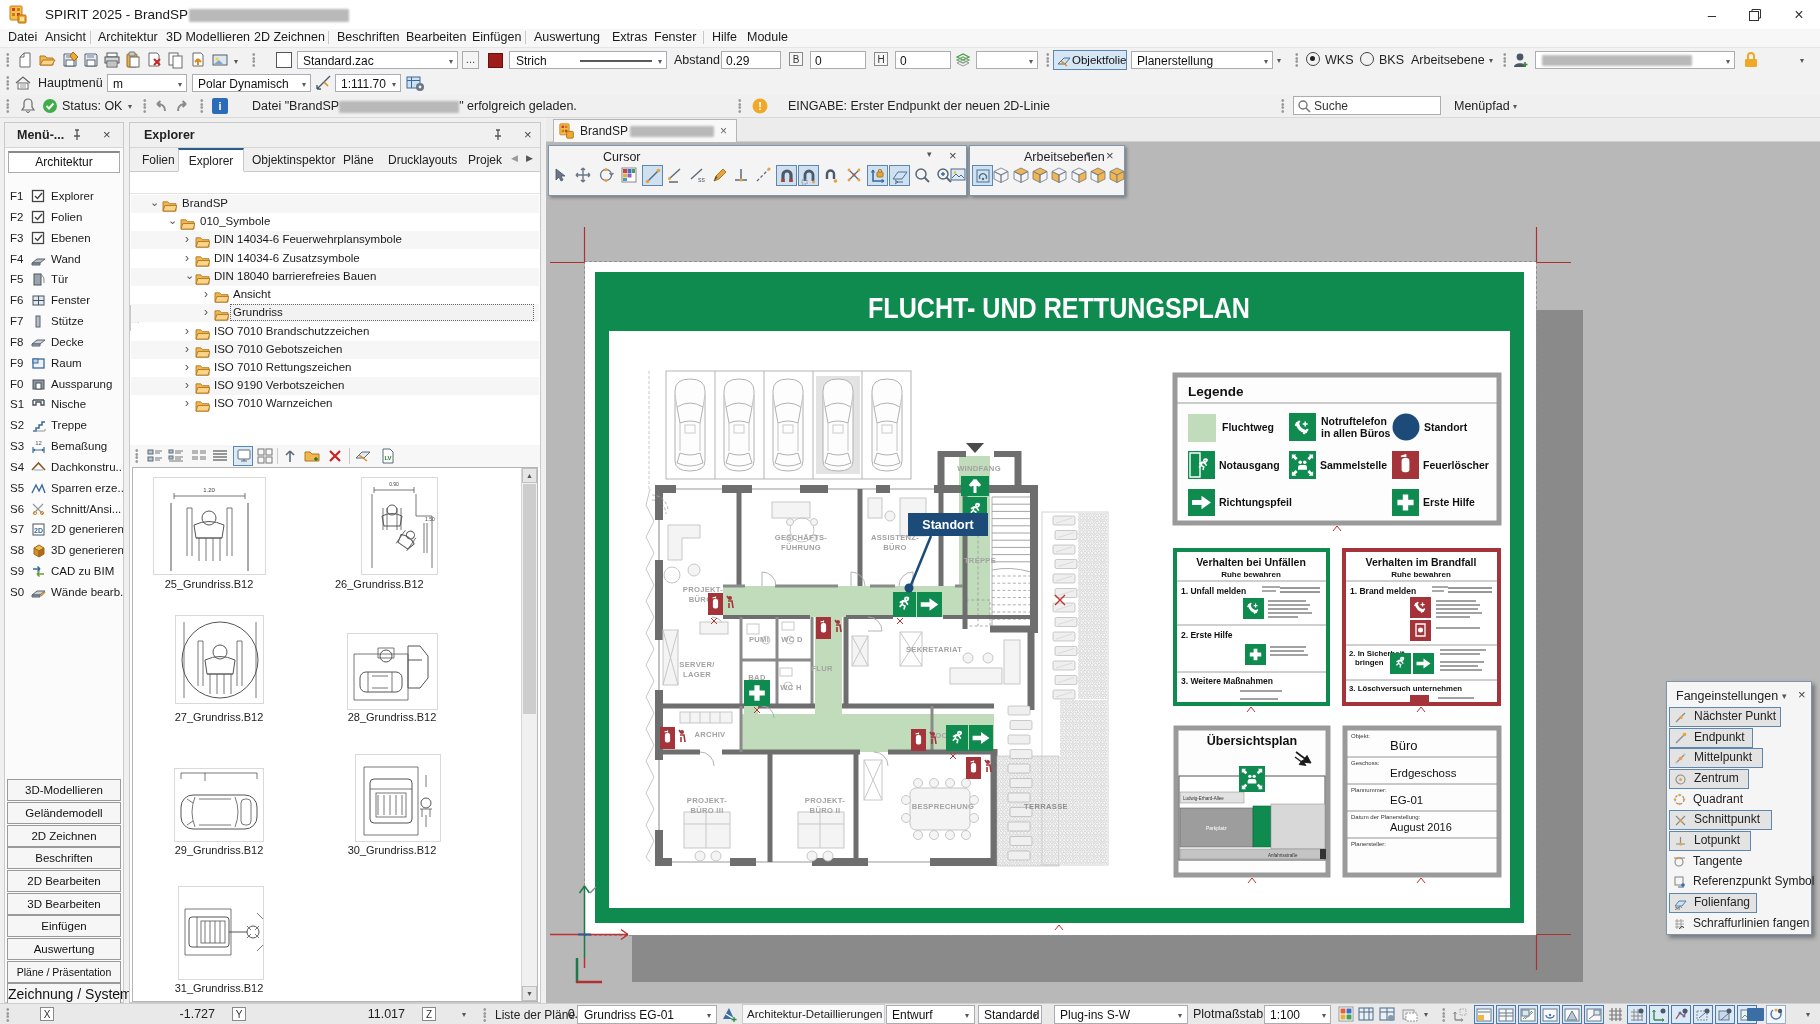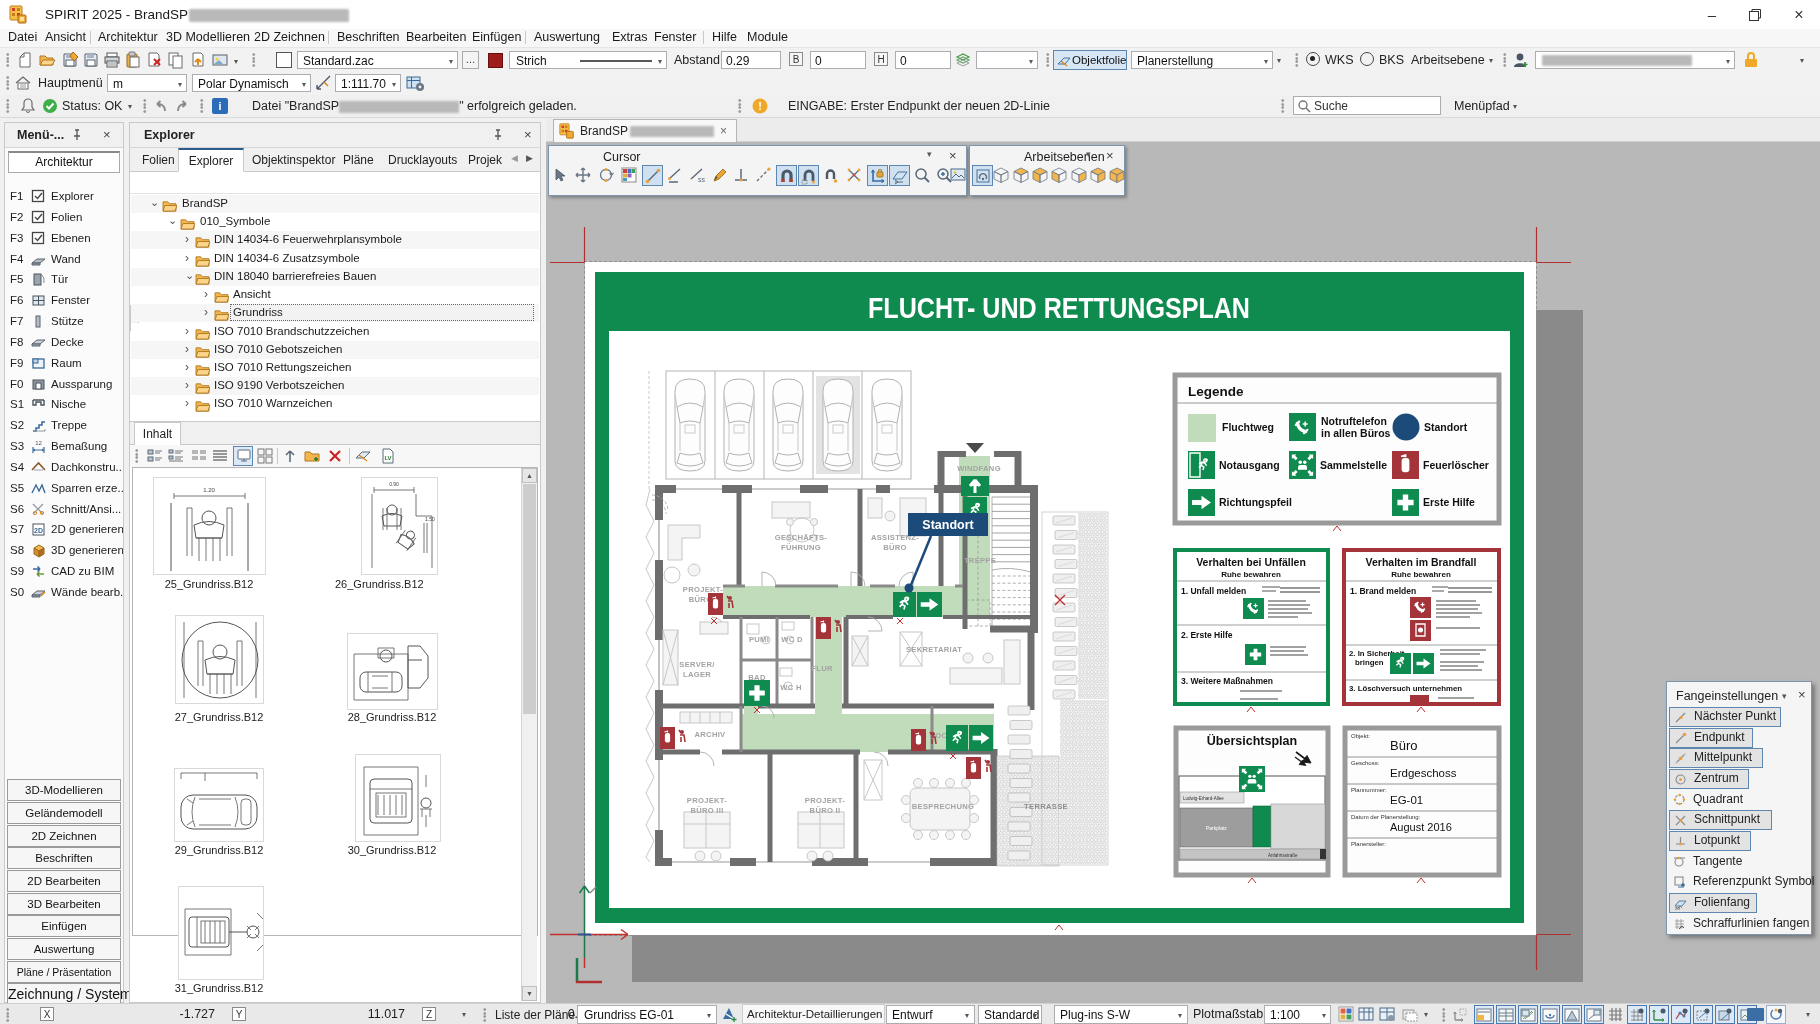--- a/index.html
+++ b/index.html
@@ -626,23 +626,20 @@
           <span class="chev" style="left:54px;font-size:12px;top:1px">›</span>
           <span style="position:absolute;left:64px;top:2px">
             <svg class="folder" width="16" height="13" viewBox="0 0 16 13">
               <path d="M1 12 V2 H6 L8 4 H15 V12 Z" fill="#f3b64e" stroke="#b07820"></path>
               <path d="M1 12 L3 6 H16 L14 12 Z" fill="#fbd489" stroke="#b07820"></path>
             </svg>
           </span>
           <span class="tlabel" style="left:83px">ISO 7010 Warnzeichen</span>
         </div>
     </div>
-    <div class="tabstrip" style="left:0;top:298px;width:410px;height:24px;border-top:1px solid #c9c9c9">
-      <div class="tab active" style="left:4px;top:0px;width:47px;height:24px;line-height:22px;border-top:1px solid #c9c9c9">Inhalt</div>
-    </div>
     <div id="inhalt-toolbar" class="abs" style="left:0;top:322px;width:410px;height:22px;background:#f7f7f7">
       <div class="vdots" style="left:5px;top:4px">•<br>•<br>•<br>•</div>
       <svg class="abs" style="left:17px;top:3px" width="16" height="16">
           <rect x="1" y="2" width="5" height="4" fill="#b8c4d0" stroke="#5a6a7a"></rect>
           <path d="M8 3 h7 M8 5 h5" stroke="#777"></path>
           <rect x="1" y="9" width="5" height="4" fill="#b8c4d0" stroke="#5a6a7a"></rect>
           <path d="M8 10 h7 M8 12 h5" stroke="#777"></path>
         </svg>
       <svg class="abs" style="left:38px;top:3px" width="16" height="16">
           <rect x="1" y="2" width="4" height="3" fill="#b8c4d0" stroke="#5a6a7a"></rect>
@@ -682,21 +679,21 @@
       <div class="tsep" style="left:219px;top:3px"></div>
       <svg class="abs" style="left:225px;top:3px" width="18" height="16">
           <path d="M1 10 L7 4 H15 L9 10 Z" fill="#dfe9f2" stroke="#5a6a7a"></path>
           <path d="M4 7 L12 13" stroke="#e08a1a" stroke-width="1.4"></path>
         </svg>
       <svg class="abs" style="left:250px;top:3px" width="16" height="16">
           <path d="M3 1 H10 L13 4 V15 H3 Z" fill="#fff" stroke="#5a6a7a"></path>
           <text x="8" y="12" font-size="6" fill="#2a7a2a" text-anchor="middle" font-weight="bold">LV</text>
         </svg>
     </div>
-    <div id="inhalt-content" class="abs" style="left:2px;top:344px;width:406px;height:469px;background:#fff;border:1px solid #b5b5b5">
+    <div id="inhalt-content" class="abs" style="left:2px;top:344px;width:406px;height:535px;background:#fff;border:1px solid #b5b5b5">
 <div class="abs" style="left:20px;top:9px;width:113px;height:98px;background:#fff;border:1px solid #d9d9d9"><svg width="111" height="96" viewBox="0 0 111 96">
             <path d="M20 18 H91" stroke="#555" fill="none" stroke-width="0.8"></path>
             <path d="M20 15 v6 M91 15 v6" stroke="#555" fill="none" stroke-width="0.8"></path>
             <text x="55" y="14" font-size="6" fill="#444" text-anchor="middle">1.20</text>
             <path d="M17 25 V93 M94 25 V93" stroke="#555" fill="none" stroke-width="1"></path>
             <circle cx="55" cy="40" r="7" stroke="#555" fill="none" stroke-width="1"></circle>
             <path d="M40 47 Q55 40 70 47 L68 60 H42 Z" stroke="#555" fill="none" stroke-width="1"></path>
             <path d="M42 60 h26 M45 60 v23 M52 60 v23 M59 60 v23 M66 60 v23" stroke="#555" fill="none" stroke-width="0.8"></path>
             <path d="M33 30 v48 M38 30 v48 M73 30 v48 M78 30 v48" stroke="#555" fill="none" stroke-width="0.8"></path>
             <path d="M33 30 h5 M73 30 h5" stroke="#555" fill="none" stroke-width="0.8"></path>

